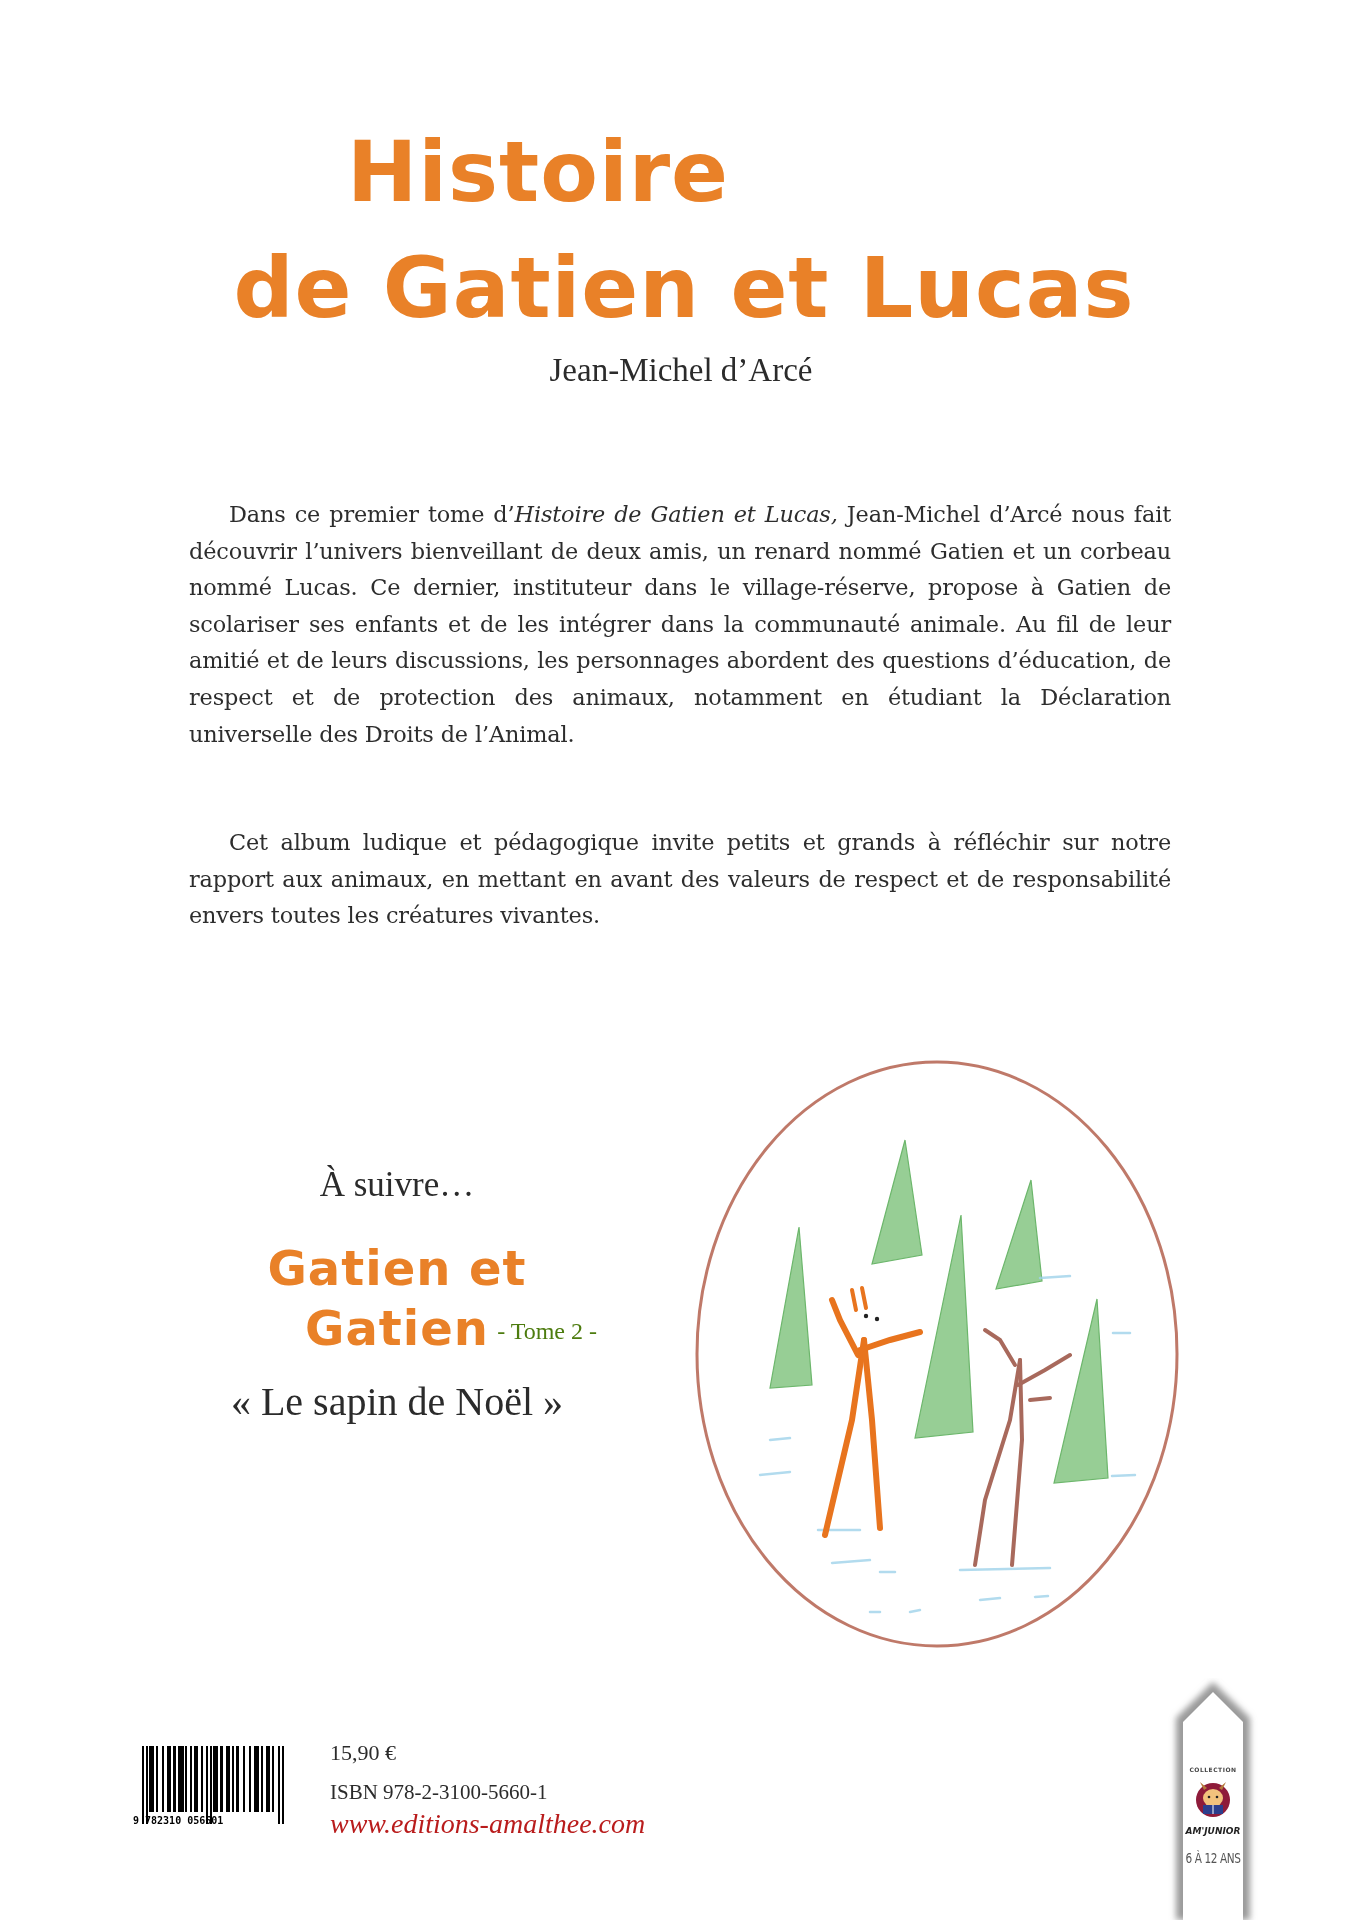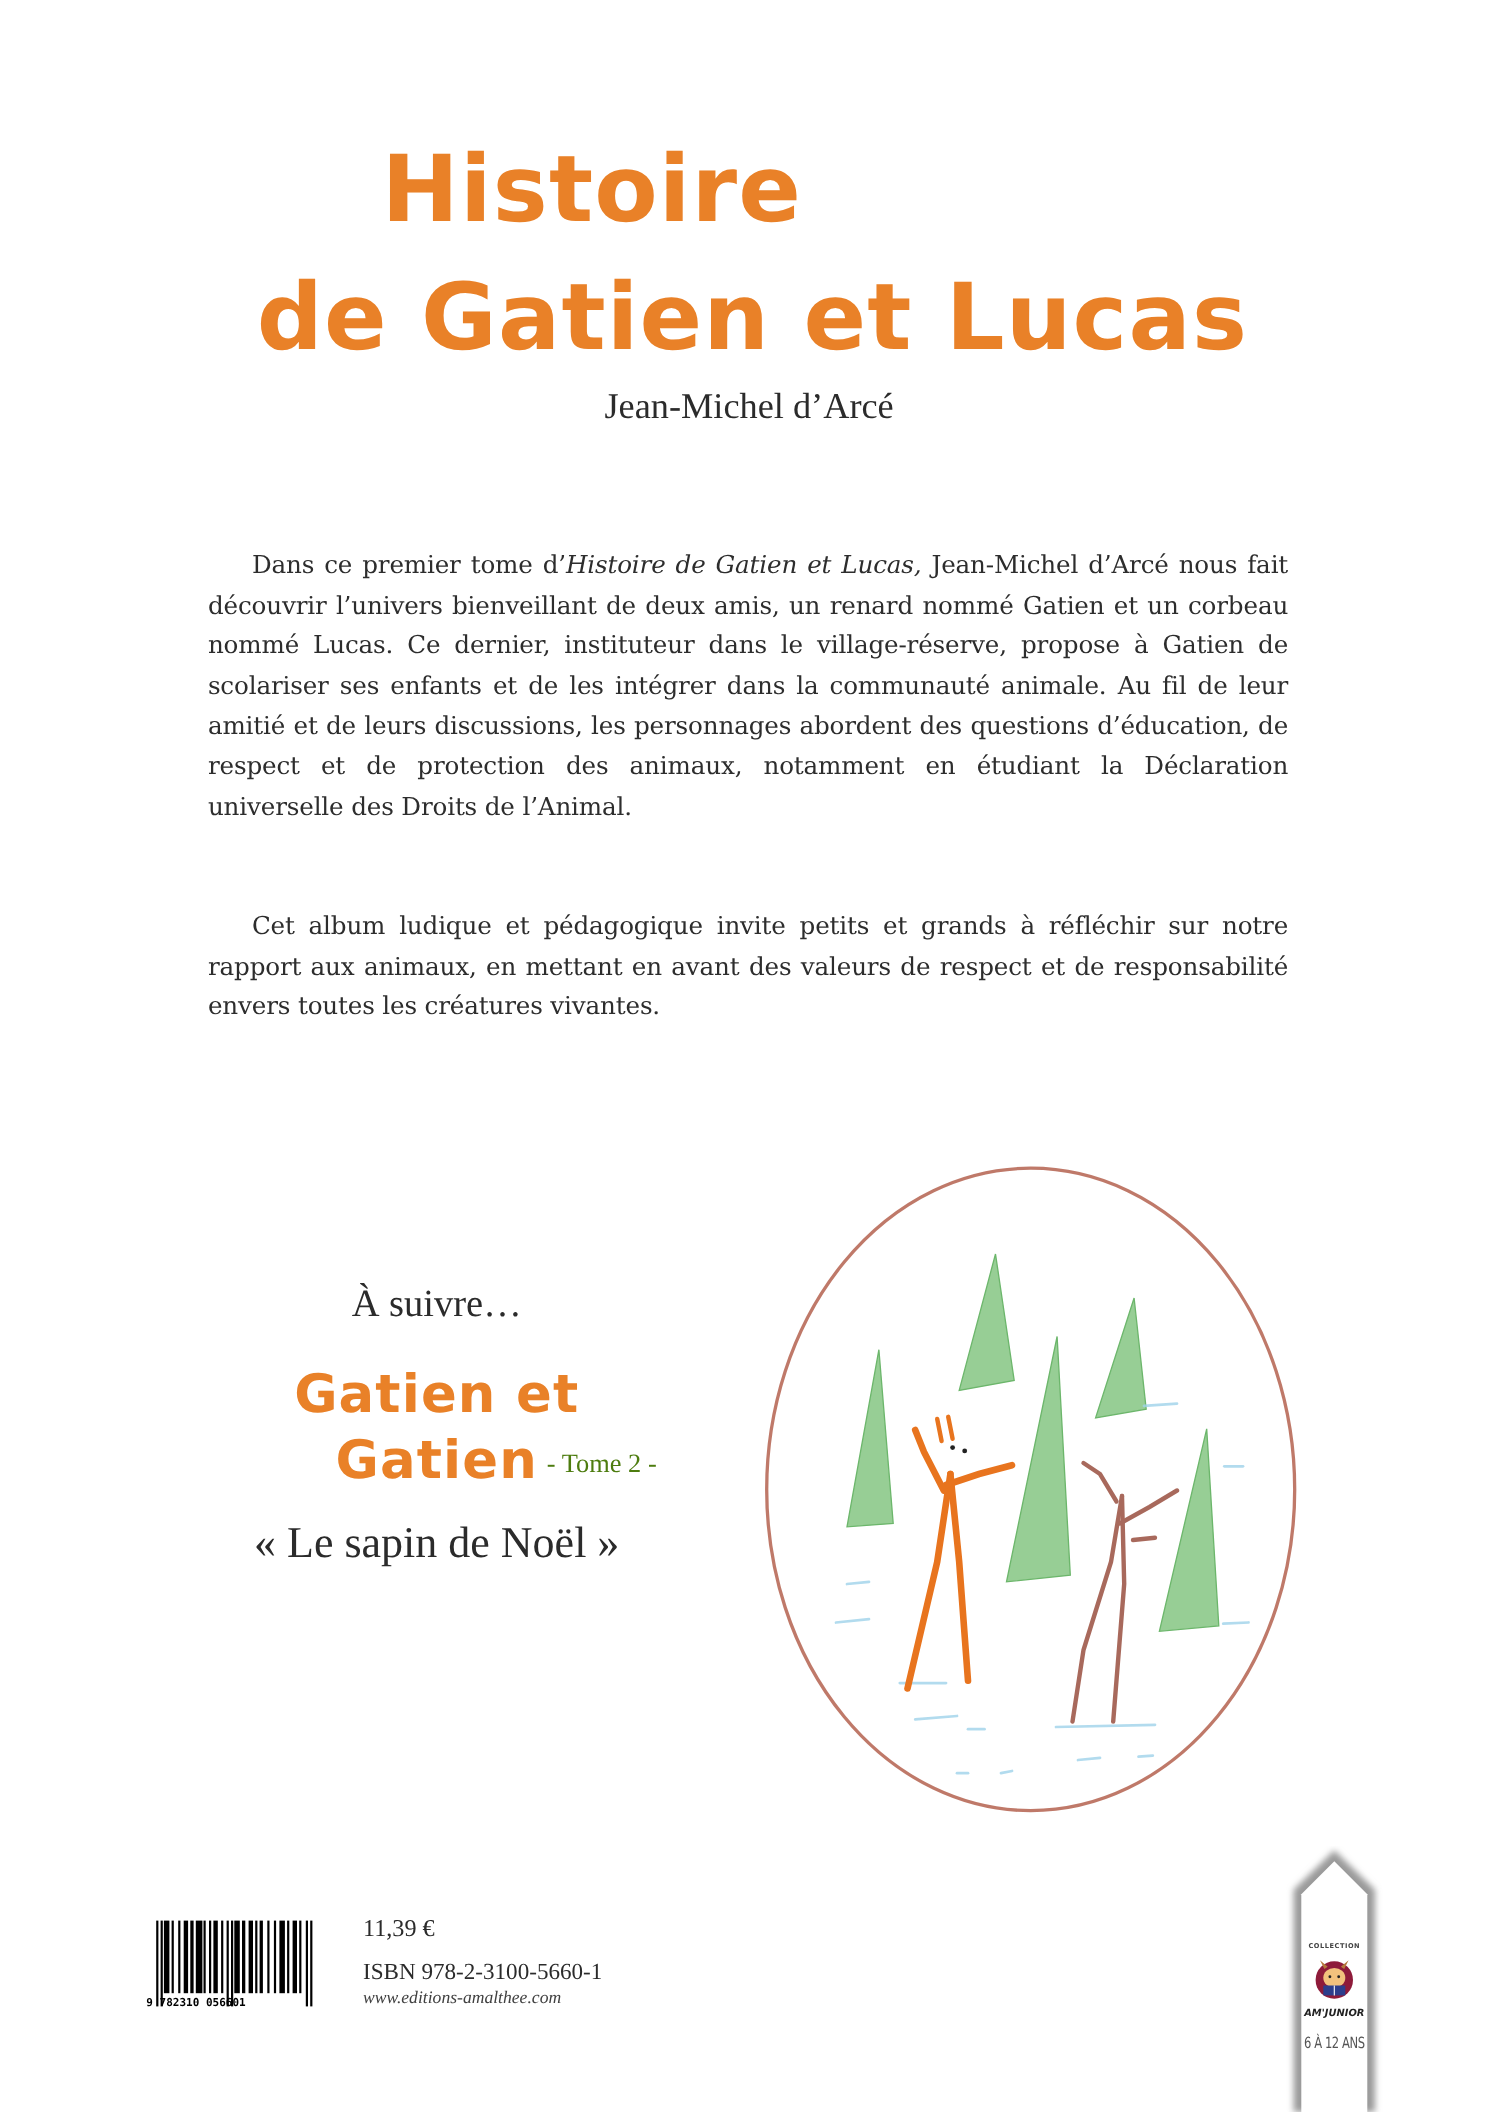--- a/index.html
+++ b/index.html
@@ -14,21 +14,21 @@
   #blurb-p2 { top: 824px; text-align-last: left; }
   .blurb em { font-style: italic; }
   #a-suivre { left: 197px; width: 400px; top: 1165px; font-size: 35px; text-align: center; font-family: "Liberation Serif", serif; color: #2b2b2b; }
   #next-title { left: 187px; width: 420px; top: 1238px; font-size: 48px; line-height: 60px; }
   #tome { left: 197px; width: 400px; top: 1318px; font-size: 24px; text-align: right; font-family: "Liberation Serif", serif; color: #4d7c0f; }
   #subtitle { left: 147px; width: 500px; top: 1378px; font-size: 40px; text-align: center; font-family: "Liberation Serif", serif; color: #2b2b2b; }
   #illustration { left: 680px; top: 1050px; width: 520px; height: 620px; }
   #barcode { left: 133px; top: 1744px; width: 158px; height: 84px; }
   #price { left: 330px; top: 1740px; font-size: 22px; font-family: "Liberation Serif", serif; color: #2b2b2b; }
   #isbn { left: 330px; top: 1780px; font-size: 21px; font-family: "Liberation Serif", serif; color: #2b2b2b; }
-  #website { left: 330px; top: 1808px; font-size: 16px; font-style: italic; font-family: "Liberation Serif", serif; color: #404040; }
+  #website { left: 330px; top: 1808px; font-size: 28px; font-style: italic; font-family: "Liberation Serif", serif; color: #b91c1c; }
   #badge { left: 1168px; top: 1678px; width: 90px; height: 242px; }
   .badge-text { position: absolute; left: 1172px; width: 82px; text-align: center; font-family: "DejaVu Sans", sans-serif; color: #444; }
   #badge-collection { top: 1766px; font-size: 6px; font-weight: bold; letter-spacing: 0.5px; }
   #badge-brand { top: 1826px; font-size: 9px; font-weight: bold; font-style: italic; color: #222; }
   #badge-age { top: 1850px; font-size: 14px; letter-spacing: -0.5px; font-family: "DejaVu Sans", sans-serif; transform: scaleX(0.75); color: #555; }
 </style>
 </head>
 <body>
 
 <div class="abs title-orange" id="title-line1">Histoire</div>
@@ -113,21 +113,21 @@
     <rect x="121" y="2" width="5" height="66"></rect>
     <rect x="128" y="2" width="2" height="66"></rect>
     <rect x="133" y="2" width="4" height="66"></rect>
     <rect x="139" y="2" width="2" height="66"></rect>
     <rect x="145" y="2" width="2" height="78"></rect>
     <rect x="149" y="2" width="2" height="78"></rect>
   </g>
   <text x="0" y="80" font-family="DejaVu Sans Mono, monospace" font-size="10" font-weight="bold" fill="#000">9 782310 056601</text>
 </svg>
 
-<div class="abs" id="price">11,39 €</div>
+<div class="abs" id="price">15,90 €</div>
 <div class="abs" id="isbn">ISBN 978-2-3100-5660-1</div>
 <div class="abs" id="website">www.editions-amalthee.com</div>
 
 <svg class="abs" id="badge" viewBox="0 0 90 242" xmlns="http://www.w3.org/2000/svg">
   <defs>
     <filter id="sh" x="-30%" y="-10%" width="160%" height="130%">
       <feGaussianBlur stdDeviation="3"></feGaussianBlur>
     </filter>
   </defs>
   <polygon points="45,4 82,40 82,242 8,242 8,40" fill="#9a9a9a" filter="url(#sh)"></polygon>

